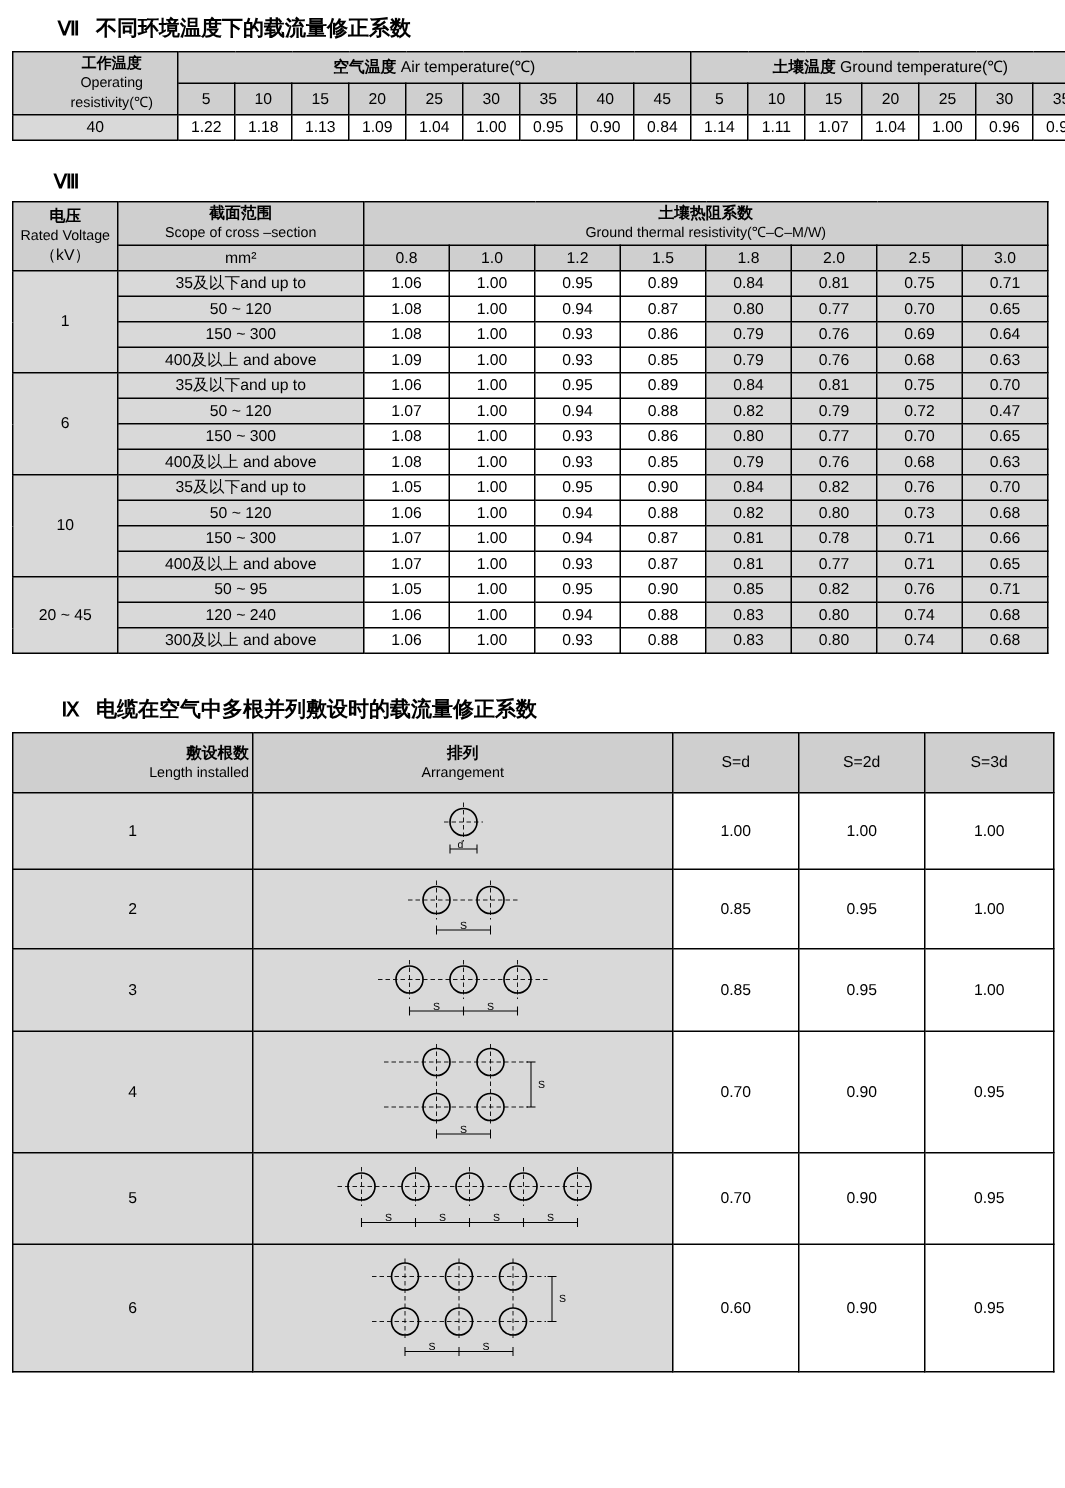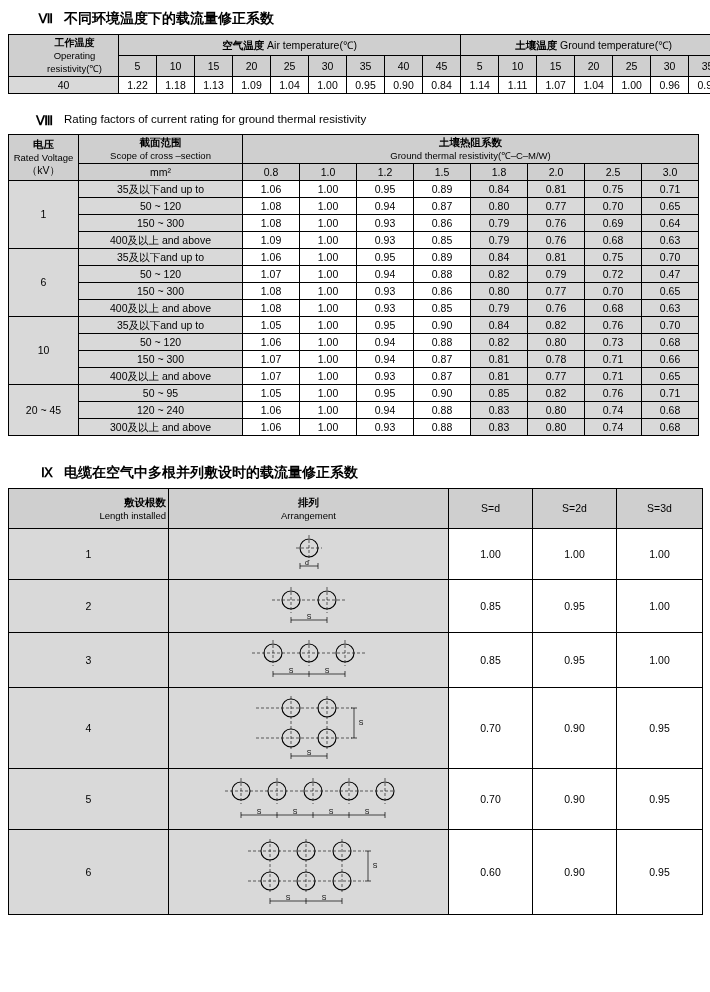--- a/index.html
+++ b/index.html
@@ -177,21 +177,20 @@
       <td>0.96</td>
       <td>0.92</td>
     </tr>
   </tbody>
       </table>
   </div>
 
   <div class="sec-head" style="margin-top:18px;">
     <div class="sec-num">Ⅷ</div>
     <div class="sec-titles">
-      <div class="sec-en">Rating factors of current rating for ground thermal resistivity</div>
     </div>
   </div>
 
   <div class="tbl-wrap">
   <table id="table8">
     <colgroup>
       <col style="width:70px">
       <col style="width:164px">
       <col style="width:57px">
           <col style="width:57px">

